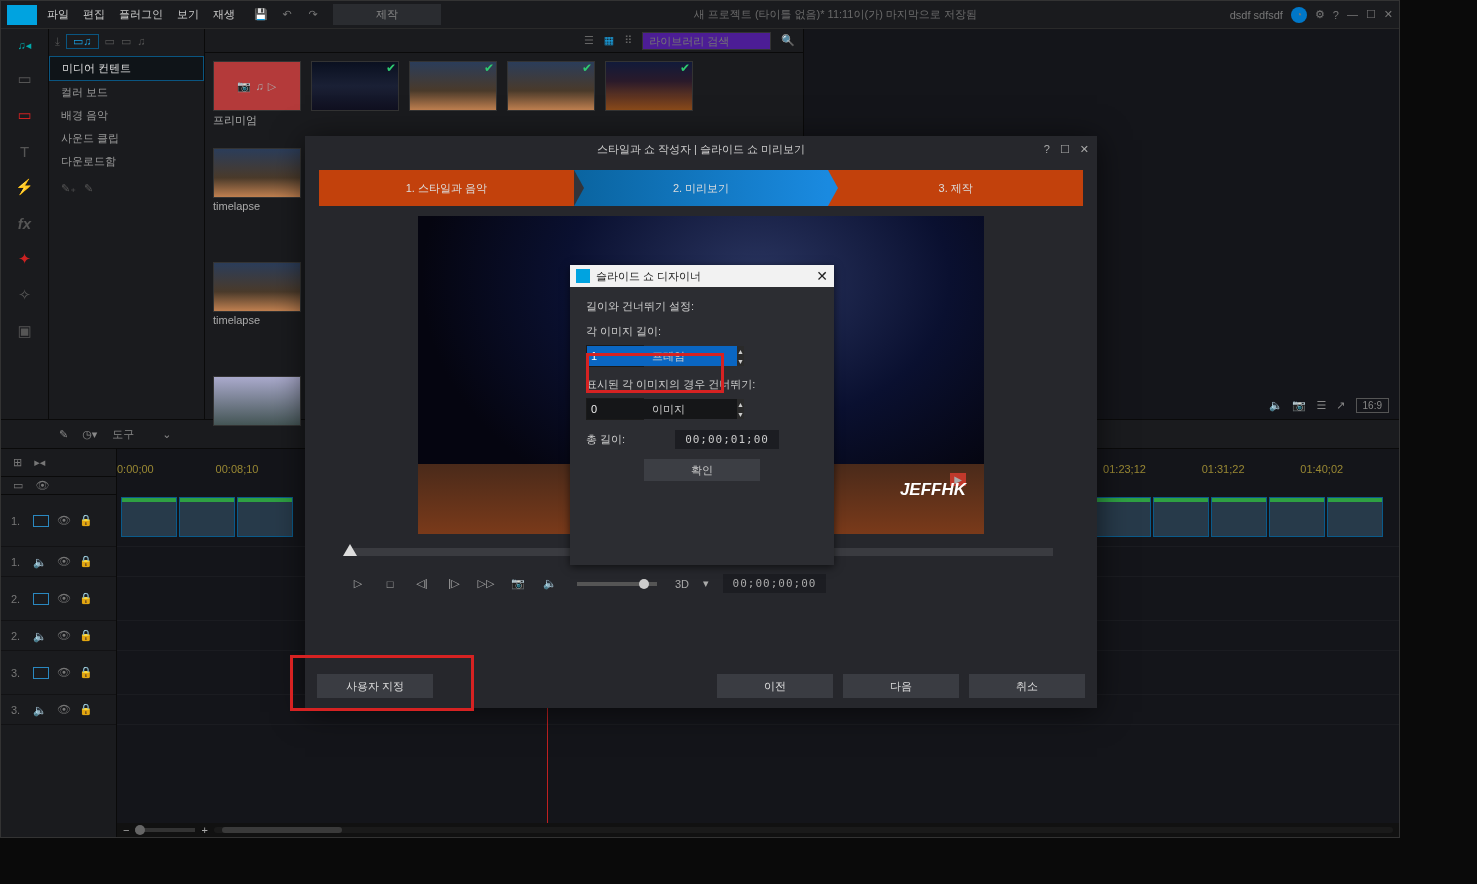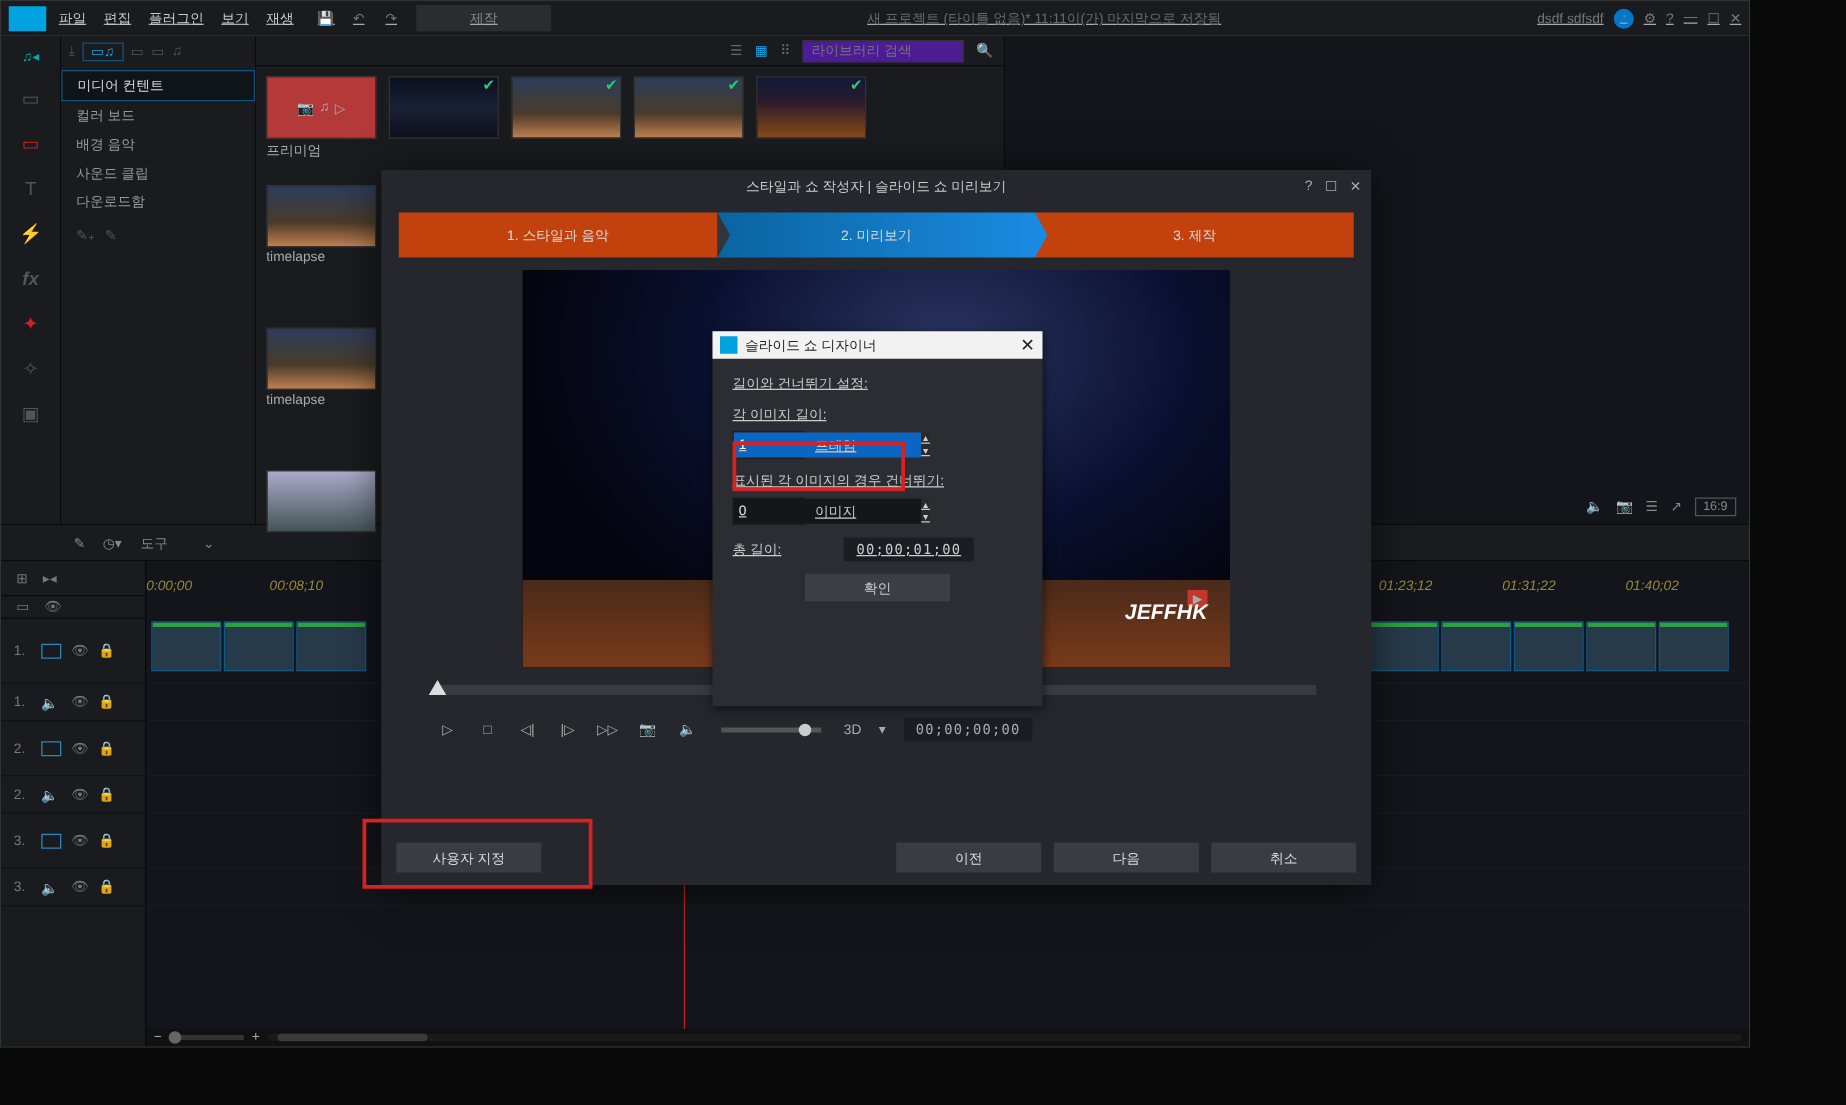--- a/index.html
+++ b/index.html
@@ -1,19 +1,19 @@
 <!DOCTYPE html>
 <html><head>
   <meta charset="utf-8">
   <style>
     *{margin:0;padding:0;box-sizing:border-box;font-family:"Malgun Gothic","Segoe UI",sans-serif;font-size:11px;}
     body{background:#0a0a0a;color:#aaa;width:1477px;height:884px;overflow:hidden;position:relative;}
     .win{width:1400px;height:838px;position:absolute;top:0;left:0;background:#1a1b1e;border:1px solid #333;}
     
-    .tbar{height:28px;display:flex;align-items:center;background:#1a1b1e;border-bottom:1px solid #2a2a2a;text-decoration:underline;}
+    .tbar{height:28px;display:flex;align-items:center;background:#1a1b1e;border-bottom:1px solid #2a2a2a;}
     .logo{width:30px;height:20px;margin:0 6px;background:#00a3e0;position:relative;}
     .menu{display:flex;gap:14px;margin-left:4px;color:#ccc;}
     .menu span{cursor:pointer;}
     .tb-icons{display:flex;gap:10px;margin-left:18px;color:#777;}
     .ico{width:16px;height:16px;display:inline-flex;align-items:center;justify-content:center;}
     .produce-btn{background:#2a2c30;padding:3px 43px;margin-left:12px;color:#888;font-size:11px;}
     .proj-title{flex:1;text-align:center;color:#6a6a6a;font-size:11px;}
     .tbar-right{display:flex;align-items:center;gap:8px;margin-right:6px;color:#777;}
     .notif{width:16px;height:16px;border-radius:50%;background:#0077c8;display:flex;align-items:center;justify-content:center;font-size:10px;}
     .win-ctrl{display:flex;gap:8px;font-size:13px;}
@@ -69,21 +69,21 @@
     .trk-row{height:44px;display:flex;align-items:center;gap:8px;padding:0 10px;border-bottom:1px solid rgba(0,0,0,.3);color:#777;}
     .trk-row.audio{height:30px;}
     .trk-row.tall{height:52px;}
     .trk-num{width:14px;}
     .trk-ico{width:16px;height:12px;display:inline-block;}
     .trk-ico.video{border:1px solid #2a88c0;}
     .trk-ico.speaker{color:#2a88c0;}
 
     .tl-area{flex:1;position:relative;overflow:hidden;}
     .ruler{height:28px;display:flex;align-items:flex-end;padding-bottom:2px;color:#998833;font-size:10px;}
-    .ruler span{width:102px;display:inline-block;font-style:italic;}
+    .ruler span{width:102px;display:inline-block;}
     .lanes{position:absolute;top:28px;left:0;right:0;bottom:16px;}
     .lane{height:44px;border-bottom:1px solid rgba(255,255,255,.03);position:relative;}
     .lane.audio{height:30px;}
     .lane.tall{height:52px;}
     .clip-strip{position:absolute;top:2px;left:4px;display:flex;gap:2px;}
     .clip{width:56px;height:40px;background:linear-gradient(180deg,#3a5a3a 0 8px,#2a4a6a 8px 100%);border:1px solid #0a5a8a;}
     .clip.thumb1{background:linear-gradient(180deg,#2ea043 0 4px,#273a4a 4px 100%);}
     .play-head{position:absolute;left:430px;top:28px;bottom:0;width:1px;background:#c02020;}
     .hscroll{position:absolute;bottom:0;left:0;right:0;height:14px;background:#111;display:flex;align-items:center;gap:6px;padding:0 6px;}
     .hscroll .track{flex:1;height:6px;background:#1a1a1a;border-radius:3px;position:relative;}
@@ -114,21 +114,21 @@
     .m-footer{position:absolute;bottom:10px;left:12px;right:12px;display:flex;gap:10px;}
     .m-footer .sp{flex:1;}
     .m-btn{width:116px;height:24px;background:#3a3c42;color:#ddd;display:flex;align-items:center;justify-content:center;cursor:pointer;}
 
     
     .dlg{position:absolute;left:570px;top:265px;width:264px;height:300px;background:#2c2d32;box-shadow:0 2px 8px rgba(0,0,0,.6);z-index:30;}
     .dlg-title{height:22px;background:#f2f2f2;color:#222;display:flex;align-items:center;padding:0 6px;font-size:11px;}
     .dlg-title .close{margin-left:auto;font-size:14px;}
     .dlg-logo{width:14px;height:14px;background:#00a3e0;margin-right:6px;}
     .dlg-body{padding:12px 16px 8px;color:#ccc;}
-    .dlg-body .sec{margin-bottom:10px;text-decoration:underline;}
+    .dlg-body .sec{margin-bottom:10px;}
     .dlg-body label{display:block;margin-bottom:6px;}
     .spin{display:flex;align-items:center;gap:8px;}
     .spin-box{display:flex;width:58px;height:22px;border:1px solid #1a1a1a;}
     .spin-in{flex:1;background:#151618;color:#eee;padding:0 4px;font-size:11px;border:none;}
     .spin-in.sel{background:#0a66c2;color:#fff;}
     .spin-arrows{width:16px;display:flex;flex-direction:column;background:#2a2a2a;}
     .spin-arrows div{flex:1;display:flex;align-items:center;justify-content:center;font-size:7px;color:#ccc;}
     .dlg-ok{width:116px;height:22px;background:#3c3e44;margin:6px auto 0;display:flex;align-items:center;justify-content:center;cursor:pointer;}
 
     

